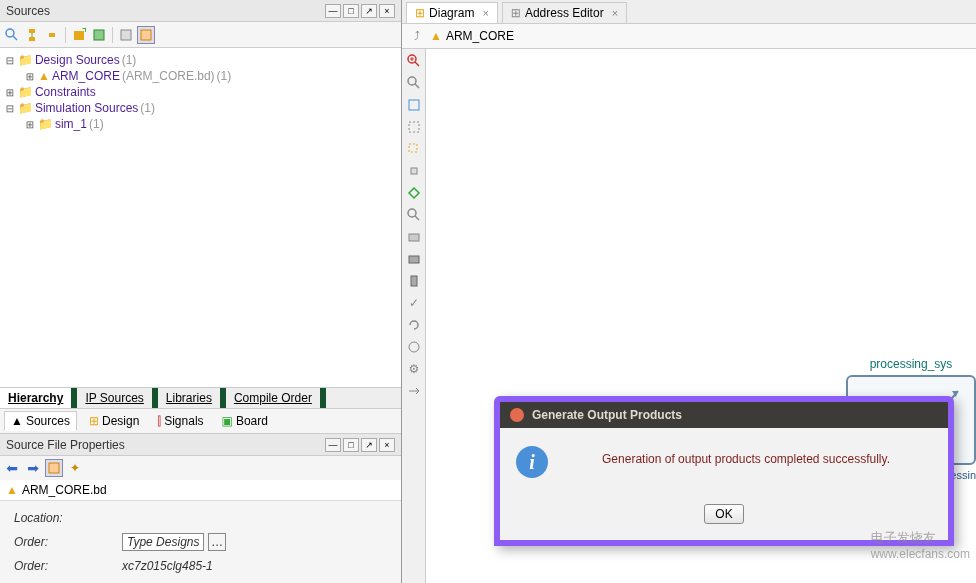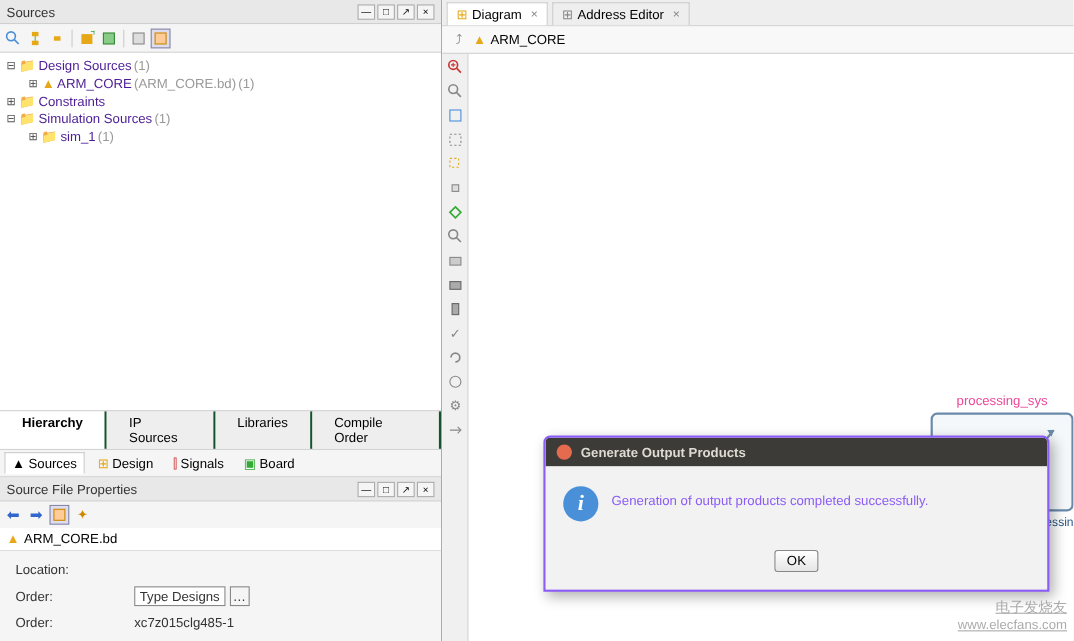--- a/index.html
+++ b/index.html
@@ -22,28 +22,28 @@
 .tree-area { flex: 1; background: #fff; padding: 4px; overflow: auto; }
 .tree-node { display: flex; align-items: center; padding: 1px 0; gap: 2px; }
 .tree-toggle { width: 12px; display: inline-flex; align-items: center; justify-content: center; font-size: 10px; color: #555; cursor: pointer; }
 .folder-icon { color: #e6a817; font-size: 12px; }
 .file-icon { color: #e6a817; font-size: 12px; }
 .tree-label { color: #4c1d95; }
 .tree-gray { color: #999; }
 .indent-1 { padding-left: 20px; }
 
 .tab-row { display: flex; border-top: 1px solid #ccc; border-bottom: 1px solid #ccc; background: #eee; }
-.tab { padding: 3px 20px; border-right: 2px solid #14532d; cursor: pointer; background: #eee; }
+.tab { padding: 3px 8px; border-right: 6px solid #14532d; cursor: pointer; background: #eee; text-decoration: underline; }
 .tab.active { background: #fff; font-weight: bold; }
 
 .sub-tabs { display: flex; background: #f5f5f5; border-bottom: 1px solid #ccc; padding: 2px 4px; gap: 6px; }
 .sub-tab { padding: 2px 6px; display: flex; align-items: center; gap: 3px; cursor: pointer; }
 .sub-tab.active { background: #fff; border: 1px solid #ccc; border-bottom-color: #fff; }
 
-.props-area { background: #f5f5f5; padding: 6px; }
+.props-area { background: #f5f5f5; padding: 6px; font-style: italic; }
 .props-toolbar { display: flex; gap: 3px; padding: 3px; background: #f5f5f5; }
 .file-line { padding: 3px 6px; display: flex; align-items: center; gap: 4px; border-bottom: 1px solid #ddd; background: #fff; }
 .prop-row { display: flex; padding: 4px 8px; gap: 8px; align-items: center; }
 .prop-label { width: 100px; color: #333; }
 .prop-value { flex: 1; color: #333; display: flex; align-items: center; gap: 4px; }
 .prop-box { border: 1px solid #888; padding: 1px 4px; background: #fff; }
 .dots-btn { border: 1px solid #888; width: 18px; height: 18px; display: flex; align-items: center; justify-content: center; background: #f5f5f5; cursor: pointer; }
 
 
 .right-tabs { display: flex; background: #eee; border-bottom: 1px solid #ccc; padding: 2px 4px 0 4px; align-items: center; gap: 4px; height: 24px; }
@@ -51,38 +51,38 @@
 .rtab.inactive { background: #eee; }
 .close-x { color: #888; font-size: 11px; cursor: pointer; margin-left: 4px; }
 
 .diagram-header { display: flex; align-items: center; padding: 3px 6px; border-bottom: 1px solid #ccc; gap: 4px; background: #f8f8f8; }
 .diagram-body { flex: 1; display: flex; }
 .vtoolbar { width: 24px; background: #f0f0f0; border-right: 1px solid #ccc; display: flex; flex-direction: column; padding: 2px; gap: 2px; }
 .vtb-icon { width: 20px; height: 20px; display: flex; align-items: center; justify-content: center; cursor: pointer; border: 1px solid transparent; }
 .canvas { flex: 1; background: #fff; position: relative; }
 
 .zynq-block { position: absolute; right: 0; top: 304px; width: 130px; }
-.zynq-title { text-align: center; color: #ec4899; font-size: 12px; padding: 4px; }
+.zynq-title { text-align: center; color: #0f766e; font-size: 12px; padding: 4px; }
 .zynq-box { border: 2px solid #6a8aaa; background: #f5f8fb; border-radius: 6px; height: 90px; display: flex; flex-direction: column; align-items: center; justify-content: center; position: relative; }
 .zynq-logo { font-size: 18px; color: #4a6a8a; font-style: italic; font-weight: bold; letter-spacing: 1px; }
 .zynq-sub { color: #2a5a8a; font-size: 11px; position: absolute; bottom: -16px; right: 0; }
 
 .scrollbar-v { position: absolute; right: 0; top: 0; bottom: 0; width: 16px; background: #f1f1f1; border-left: 1px solid #ccc; }
 
 
-.dialog { position: absolute; left: 494px; top: 396px; width: 460px; background: #f2f2f2; border: 2px solid #8b5cf6; box-shadow: 4px 4px 12px rgba(0,0,0,0.3); border-radius: 6px 6px 0 0; overflow: hidden; }
+.dialog { position: absolute; left: 494px; top: 396px; width: 460px; background: #f2f2f2; border: 6px solid #8b5cf6; box-shadow: 4px 4px 12px rgba(0,0,0,0.3); border-radius: 6px 6px 0 0; overflow: hidden; }
 .dialog-title { background: #3c3b37; color: #dfdbd2; padding: 6px 10px; font-weight: bold; display: flex; align-items: center; gap: 8px; font-size: 13px; }
 .dlg-close { width: 14px; height: 14px; border-radius: 50%; background: #e56b4e; display: inline-block; }
 .dialog-body { padding: 18px 16px; display: flex; gap: 12px; align-items: flex-start; background: #f2f2f2; }
 .info-icon { width: 32px; height: 32px; border-radius: 50%; background: #4a90d9; color: #fff; display: flex; align-items: center; justify-content: center; font-size: 20px; font-weight: bold; font-style: italic; font-family: Georgia, serif; }
-.dialog-msg { flex: 1; color: #8b5cf6; font-size: 12px; padding-top: 6px; }
+.dialog-msg { flex: 1; color: #7f1d1d; font-size: 12px; padding-top: 6px; text-align: center; }
 .dialog-btns { padding: 8px 16px 16px; display: flex; justify-content: center; background: #f2f2f2; }
 .ok-btn { padding: 2px 10px; border: 1px solid #888; background: linear-gradient(#fff,#e5e5e5); border-radius: 3px; cursor: pointer; font-size: 12px; }
 
-.watermark { position: absolute; right: 6px; bottom: 8px; color: #888; font-size: 11px; text-align: right; opacity: 0.7; text-decoration: underline; }
+.watermark { position: absolute; right: 6px; bottom: 22px; color: #888; font-size: 11px; opacity: 0.7; }
 .watermark .logo { font-size: 13px; }
 
 svg { display: block; }
 </style>
 </head>
 <body>
 
 <div class="main-layout">
 
   <div class="left-panel">

